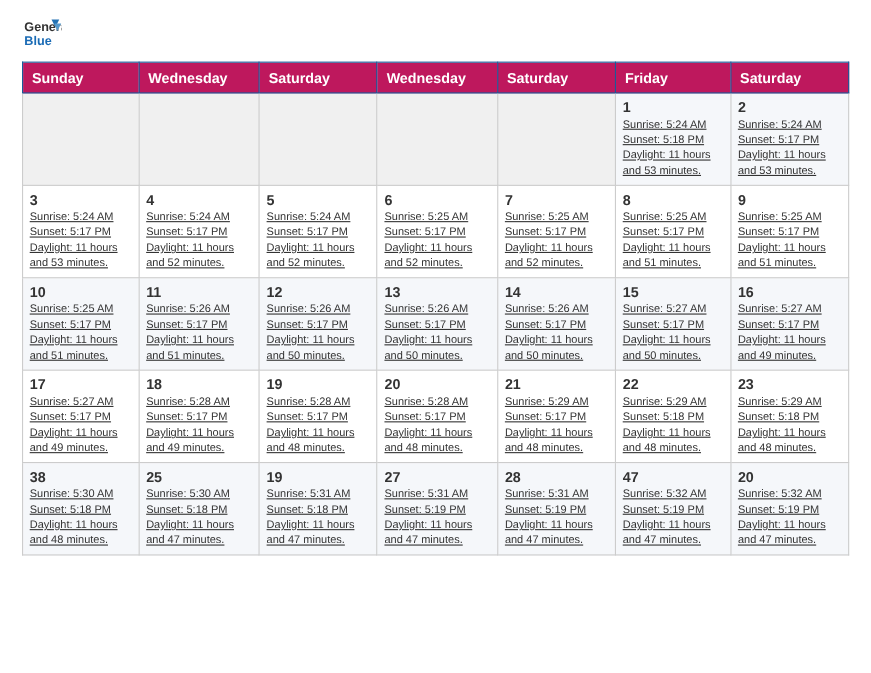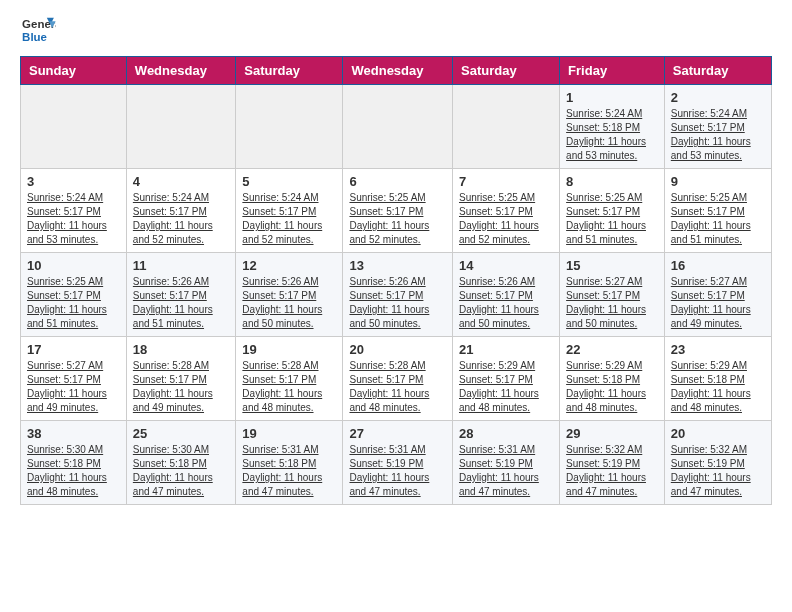--- a/index.html
+++ b/index.html
@@ -325,21 +325,21 @@
 and 47 minutes.</div>
           </td>
           <td>
             <span class="day-num">28</span>
             <div class="day-info" style="white-space: pre-line;">Sunrise: 5:31 AM
 Sunset: 5:19 PM
 Daylight: 11 hours
 and 47 minutes.</div>
           </td>
           <td>
-            <span class="day-num">29</span>
+            <span class="day-num">47</span>
             <div class="day-info" style="white-space: pre-line;">Sunrise: 5:32 AM
 Sunset: 5:19 PM
 Daylight: 11 hours
 and 47 minutes.</div>
           </td>
           <td>
             <span class="day-num">20</span>
             <div class="day-info" style="white-space: pre-line;">Sunrise: 5:32 AM
 Sunset: 5:19 PM
 Daylight: 11 hours

